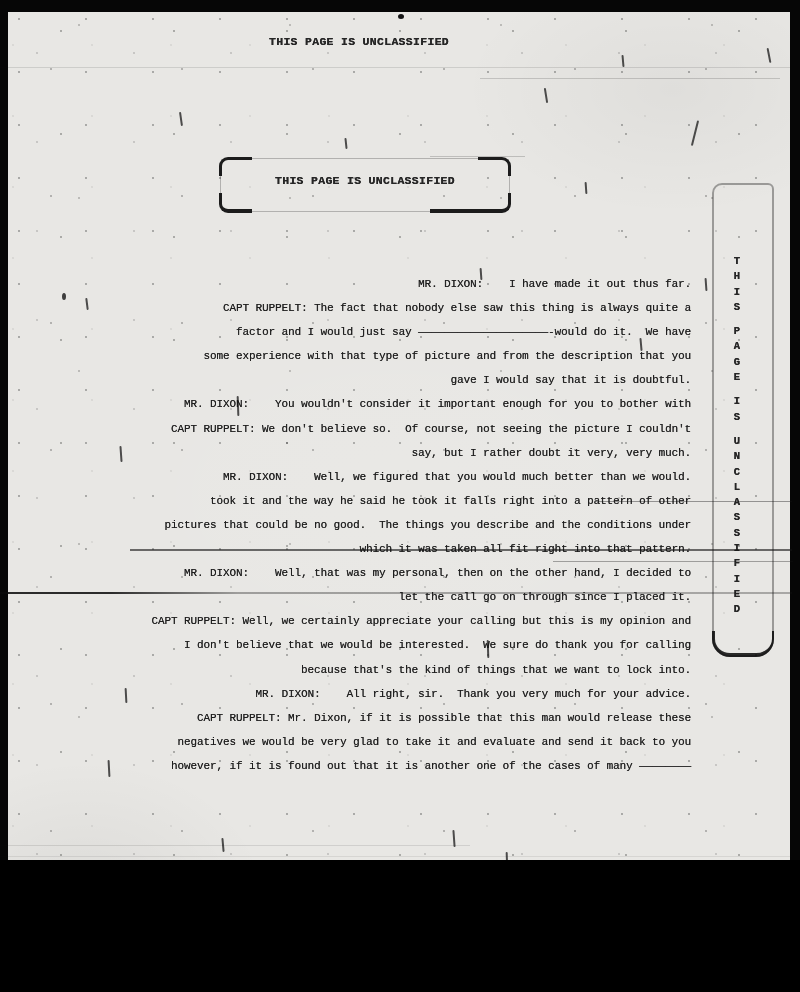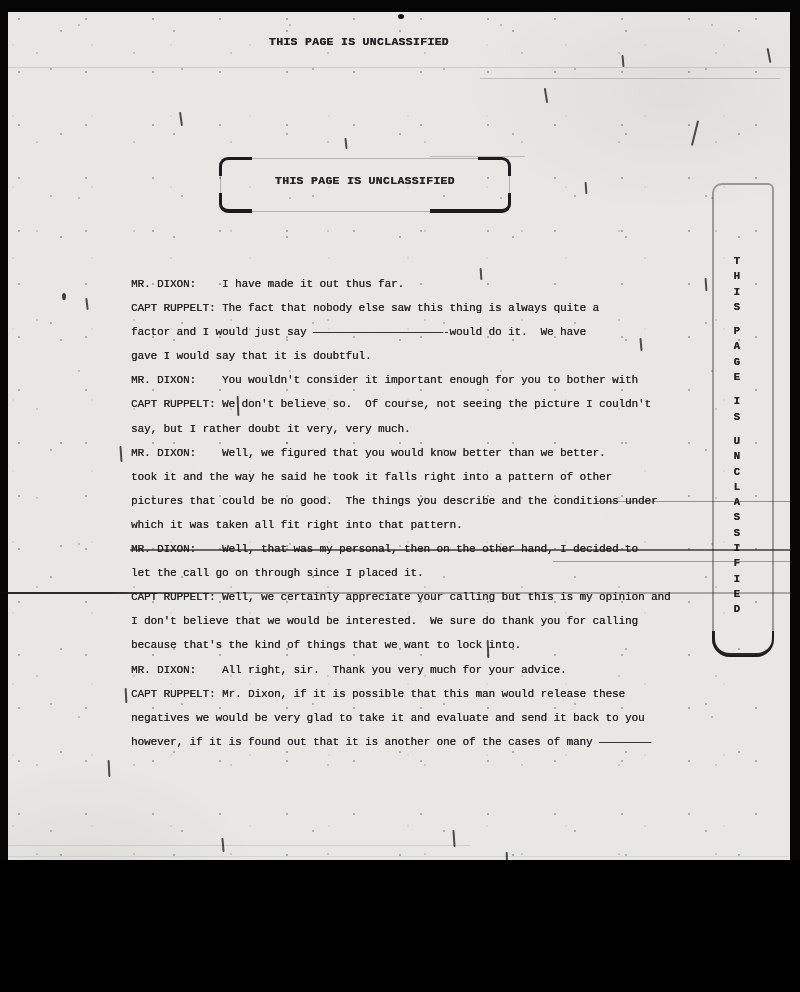--- a/index.html
+++ b/index.html
@@ -37,21 +37,21 @@
   
   .stampbox{position:absolute;left:220px;top:158px;width:288px;height:52px;border:1px solid rgba(40,40,40,.28);border-radius:9px;}
   .stampbox .cnr{position:absolute;width:30px;height:16px;border:0 solid #1c1c1c;}
   .stampbox .tl{left:-2px;top:-2px;border-left-width:3px;border-top-width:3px;border-top-left-radius:9px;}
   .stampbox .tr{right:-2px;top:-2px;border-right-width:3px;border-top-width:3px;border-top-right-radius:9px;}
   .stampbox .bl{left:-2px;bottom:-2px;border-left-width:3px;border-bottom-width:4px;border-bottom-left-radius:9px;}
   .stampbox .br{right:-2px;bottom:-2px;border-right-width:3px;border-bottom-width:4px;border-bottom-right-radius:9px;width:78px;}
   .stamptext{position:absolute;left:0;right:0;top:15px;text-align:center;font-size:11.5px;letter-spacing:.3px;font-weight:bold;color:var(--stamp);text-shadow:0 0 .5px currentColor;white-space:pre;}
   
   .body-text{position:absolute;left:131px;top:272px;width:560px;}
-  .tline{height:24.1px;line-height:24.1px;font-size:11px;letter-spacing:-0.1px;white-space:pre;color:var(--ink);text-shadow:.2px .2px .5px rgba(25,25,25,.75);}
+  .tline{height:24.1px;line-height:24.1px;font-size:11px;letter-spacing:-0.1px;white-space:pre;color:var(--ink);text-shadow:.2px .2px .5px rgba(25,25,25,.75);text-align:right;}
   
   .sidebox{position:absolute;left:712px;top:183px;width:58px;height:470px;border:2px solid rgba(28,28,28,.38);border-radius:10px 6px 18px 18px;}
   .sidebox .bottomarc{position:absolute;left:-2px;right:-2px;bottom:-2px;height:22px;border:0 solid rgba(8,8,8,.85);border-bottom-width:4px;border-left-width:3px;border-right-width:2px;border-radius:0 0 18px 18px;}
   .vstack{position:absolute;left:727px;top:254px;width:20px;text-align:center;}
   .vchar{height:15.3px;line-height:15.3px;font-size:10.5px;font-weight:bold;color:var(--stamp);text-shadow:0 0 .5px currentColor;}
   .vgap{height:9px;}
   
   .pgnum{position:absolute;left:326px;top:944px;font-size:12px;font-weight:bold;color:var(--ink);text-shadow:0 0 .5px currentColor;}
   
   .scanlines b{position:absolute;display:block;height:1px;background:rgba(20,20,20,.22);}
@@ -71,25 +71,26 @@
     <span class="cnr tr"></span>
     <span class="cnr bl"></span>
     <span class="cnr br"></span>
     <div class="stamptext">THIS PAGE IS UNCLASSIFIED</div>
   </div>
 
   <div class="body-text">
       <div class="tline">MR. DIXON:    I have made it out thus far.</div>
       <div class="tline">CAPT RUPPELT: The fact that nobody else saw this thing is always quite a</div>
       <div class="tline">factor and I would just say ————————————————————-would do it.  We have</div>
+      <div class="tline">some experience with that type of picture and from the description that you</div>
       <div class="tline">gave I would say that it is doubtful.</div>
       <div class="tline">MR. DIXON:    You wouldn't consider it important enough for you to bother with</div>
       <div class="tline">CAPT RUPPELT: We don't believe so.  Of course, not seeing the picture I couldn't</div>
       <div class="tline">say, but I rather doubt it very, very much.</div>
-      <div class="tline">MR. DIXON:    Well, we figured that you would know better than we better.</div>
+      <div class="tline">MR. DIXON:    Well, we figured that you would much better than we would.</div>
       <div class="tline">took it and the way he said he took it falls right into a pattern of other</div>
       <div class="tline">pictures that could be no good.  The things you describe and the conditions under</div>
       <div class="tline">which it was taken all fit right into that pattern.</div>
       <div class="tline">MR. DIXON:    Well, that was my personal, then on the other hand, I decided to</div>
       <div class="tline">let the call go on through since I placed it.</div>
       <div class="tline">CAPT RUPPELT: Well, we certainly appreciate your calling but this is my opinion and</div>
       <div class="tline">I don't believe that we would be interested.  We sure do thank you for calling</div>
       <div class="tline">because that's the kind of things that we want to lock into.</div>
       <div class="tline">MR. DIXON:    All right, sir.  Thank you very much for your advice.</div>
       <div class="tline">CAPT RUPPELT: Mr. Dixon, if it is possible that this man would release these</div>

